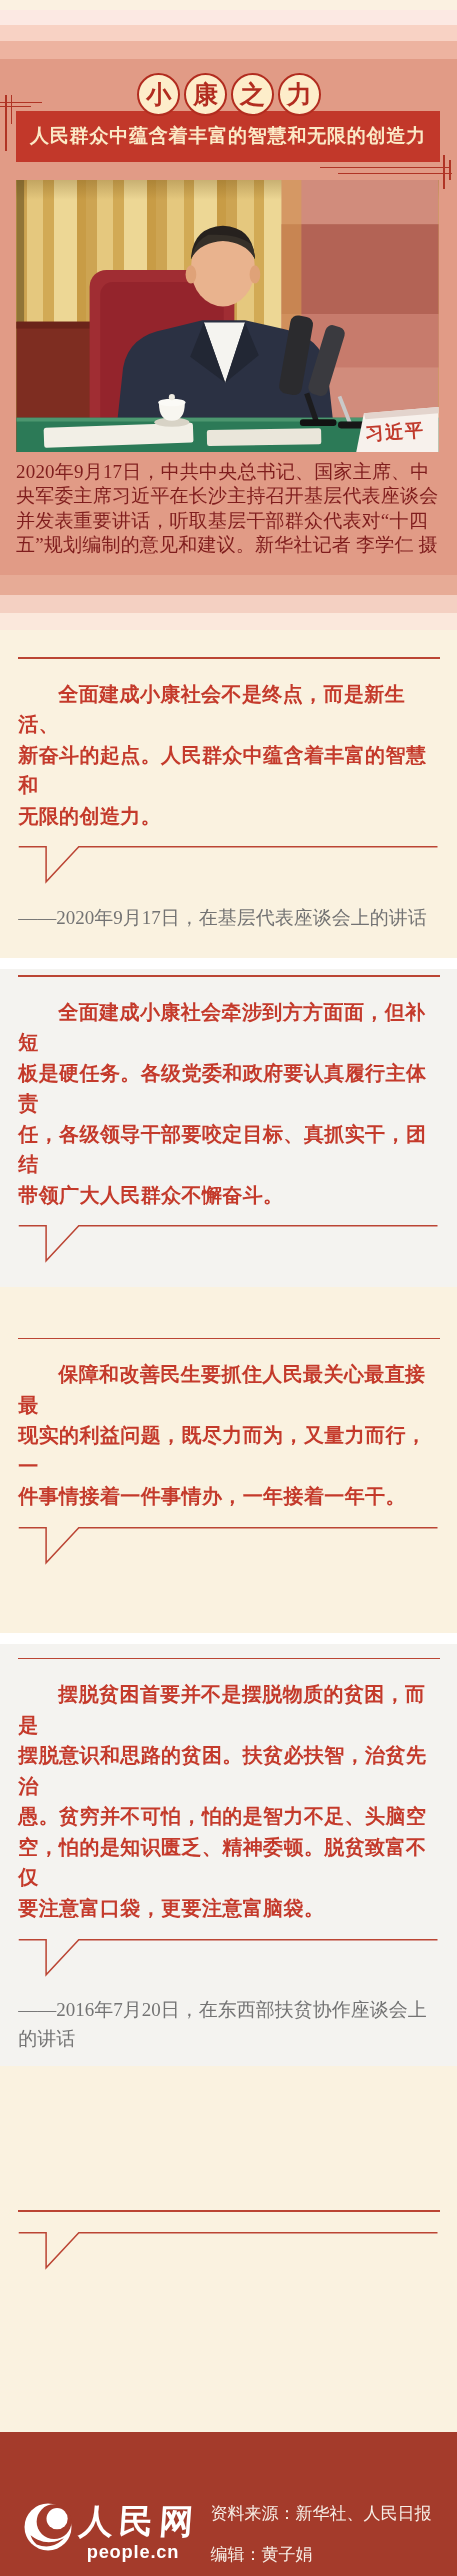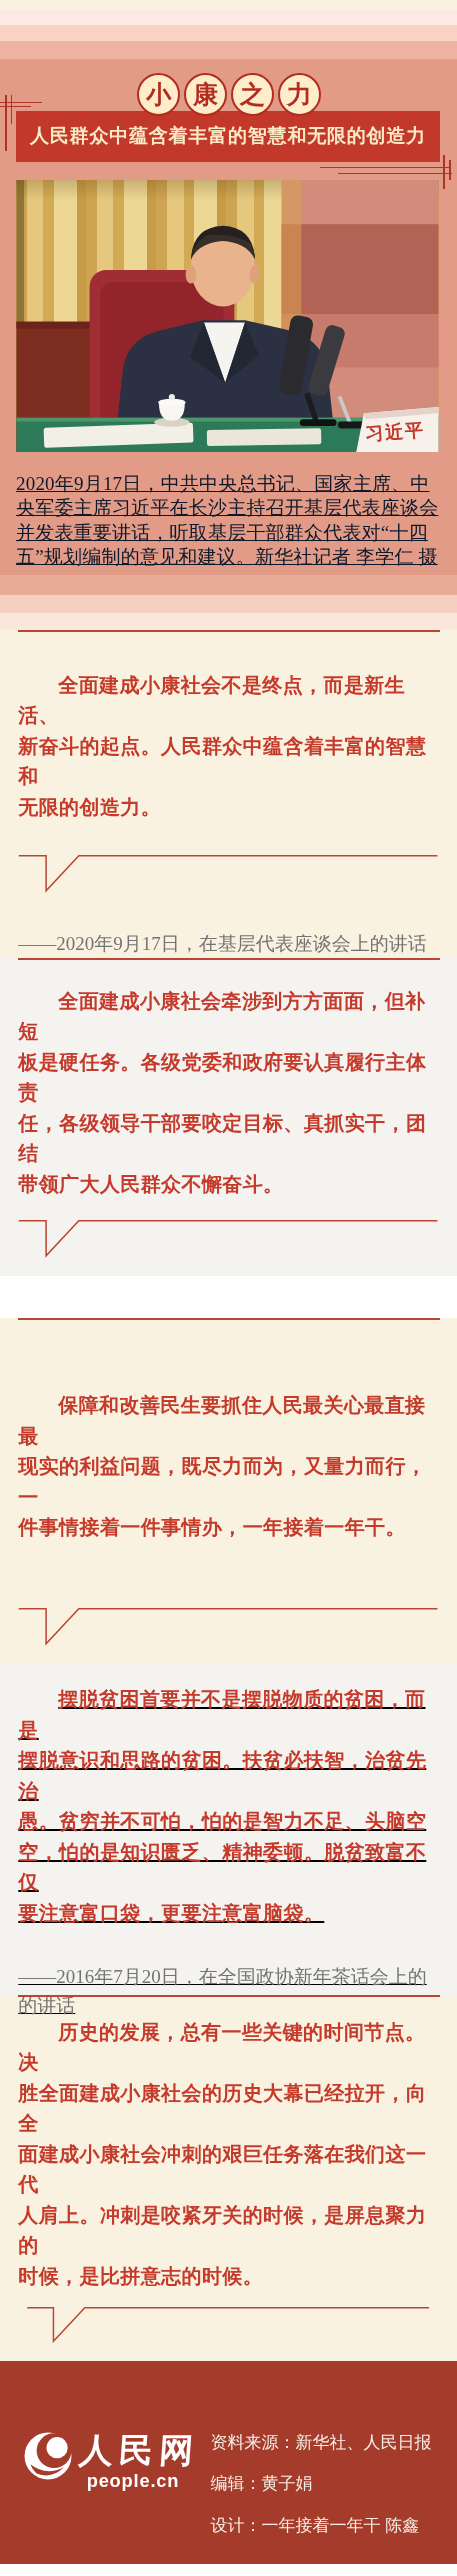--- a/index.html
+++ b/index.html
@@ -27,34 +27,34 @@
   .deco-v{width:1.5px;}
 
   .photo{position:absolute;top:121px;left:16px;width:423px;height:272px;overflow:hidden;
     background:
       linear-gradient(180deg,rgba(90,60,10,0.25) 0,rgba(0,0,0,0) 20px),
       repeating-linear-gradient(90deg,#cda452 0 10.7px,#e5c87e 10.7px 27.5px,#d2aa55 27.5px 38px,#edd795 38px 61px,#c89c46 61px 70px);}
   .photo svg{position:absolute;top:0;left:0;}
   .nameplate-text{position:absolute;right:9.2px;bottom:7.6px;width:70px;text-align:center;
     font-family:"Liberation Serif",serif;font-weight:700;font-size:18.3px;color:#c0392b;
     transform:rotate(-4deg);letter-spacing:1.5px;}
-  .caption{position:absolute;top:413px;left:16px;width:426px;
-    font-family:"Liberation Serif",serif;font-size:19px;line-height:24.4px;color:#0f172a;
-    white-space:pre-line;letter-spacing:0.2px;text-decoration:underline;}
+  .caption{position:absolute;top:401px;left:16px;width:426px;
+    font-family:"Liberation Serif",serif;font-size:19px;line-height:24.4px;color:#7f1d1d;
+    white-space:pre-line;letter-spacing:0.2px;}
 
   
   .t1{height:20.6px;background:#e7ab96;}
   .t2{height:17.5px;background:#f4d0c2;}
   .t3{height:17.5px;background:#fbe8dc;}
 
   
-  .block{width:458px;box-sizing:border-box;padding:0 18.3px;display:flex;flex-direction:column;justify-content:space-between;}
+  .block{width:458px;box-sizing:border-box;padding:0 18.3px;display:flex;flex-direction:column;justify-content:center;}
   .block.cream{background:#faf2e0;}
-  .block.gray{background:#f4f3f0;}
-  .b1{height:328px;} .b2{height:318px;} .b3{height:346px;margin-top:42px;} .b4{height:331px;text-decoration:underline;} .b5{height:366px;}
+  .block.gray{background:#f4f3f0;margin-top:11px;}
+  .b1{height:328px;} .b2{height:318px;} .b3{height:346px;} .b4{height:422px;} .b5{height:366px;}
   .rule-top{height:1.5px;background:#bb4534;margin-bottom:20px;}
   .quote-text{font-size:20px;font-weight:700;line-height:30.5px;color:#c43a2b;
     text-indent:2em;white-space:pre-line;margin-bottom:15.3px;letter-spacing:0.4px;}
   .tail-line{display:block;margin-bottom:18.3px;}
   .quote-source{font-family:"Liberation Serif",serif;font-size:19px;line-height:29px;color:#737373;white-space:pre-line;}
 
   
   .footer{width:458px;height:203px;background:#a43b2b;box-sizing:border-box;
     display:flex;align-items:flex-start;padding:70px 15.3px 0 23px;}
   .logo{display:flex;align-items:flex-start;}
@@ -202,31 +202,26 @@
   <div class="block gray b4">
     <div class="rule-top"></div>
     <div class="quote-text">摆脱贫困首要并不是摆脱物质的贫困，而是
 摆脱意识和思路的贫困。扶贫必扶智，治贫先治
 愚。贫穷并不可怕，怕的是智力不足、头脑空
 空，怕的是知识匮乏、精神委顿。脱贫致富不仅
 要注意富口袋，更要注意富脑袋。</div>
     <svg class="tail-line" width="421" height="38" viewBox="0 0 552 50">
       <polyline points="0,1 36,1 36,47 79,1 551,1" fill="none" stroke="#bb4534" stroke-width="2"></polyline>
     </svg>
-    <div class="quote-source">——2016年7月20日，在全国政协新年茶话会上的
+    <div class="quote-source">——2016年7月20日，在东西部扶贫协作座谈会上
 的讲话</div>
   </div>
 
   <div class="block cream b5">
     <div class="rule-top"></div>
-    <div class="quote-text">历史的发展，总有一些关键的时间节点。决
-胜全面建成小康社会的历史大幕已经拉开，向全
-面建成小康社会冲刺的艰巨任务落在我们这一代
-人肩上。冲刺是咬紧牙关的时候，是屏息聚力的
-时候，是比拼意志的时候。</div>
     <svg class="tail-line" width="421" height="38" viewBox="0 0 552 50">
       <polyline points="0,1 36,1 36,47 79,1 551,1" fill="none" stroke="#bb4534" stroke-width="2"></polyline>
     </svg>
   </div>
 
   <div class="footer">
     <div class="logo">
       <svg width="50" height="50" viewBox="0 0 66 66">
         <circle cx="33" cy="33" r="31" fill="#ffffff"></circle>
         <circle cx="41" cy="26" r="23" fill="#a43b2b"></circle>

